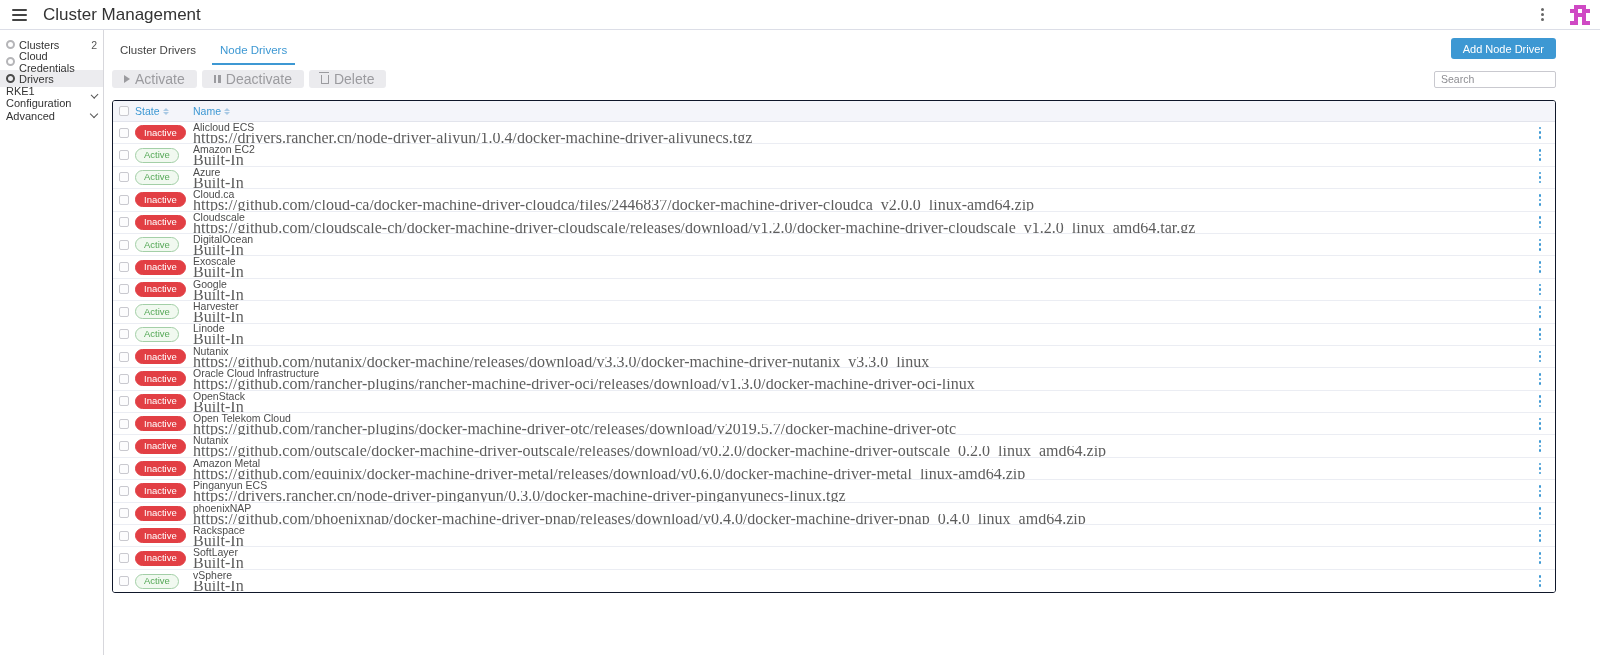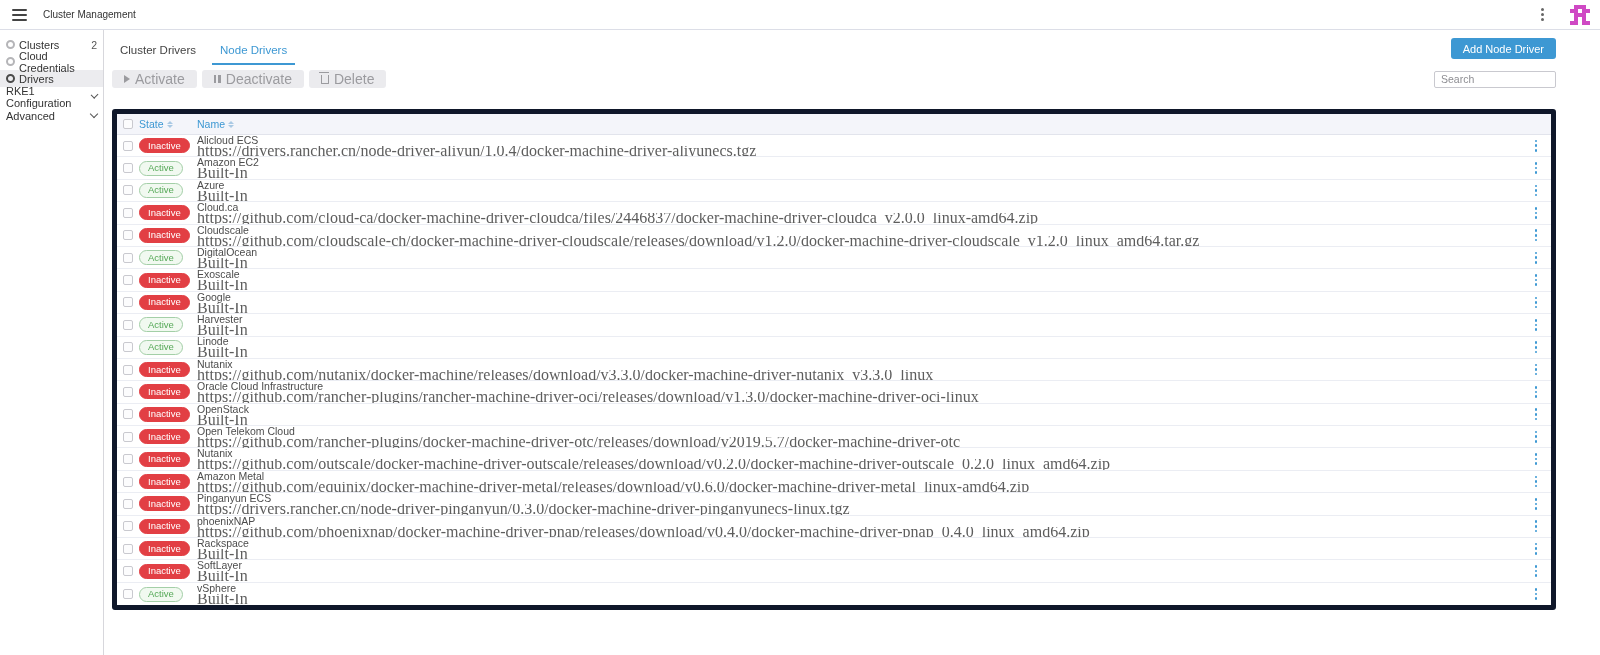--- a/index.html
+++ b/index.html
@@ -2,21 +2,21 @@
 <html><head>
 <meta charset="utf-8">
 <style>
   * { margin:0; padding:0; box-sizing:border-box; }
   html,body { width:1600px; height:655px; background:#fff; font-family:"Liberation Sans", sans-serif; color:#444; overflow:hidden; }
 
   
   .topbar { height:30px; display:flex; align-items:center; padding:0 10px 0 12px; border-bottom:1px solid #dcdee7; background:#fff; }
   .hamburger { width:15px; display:flex; flex-direction:column; gap:3px; cursor:pointer; margin-right:16px; }
   .hamburger span { height:2px; background:#444; border-radius:1px; }
-  .topbar-title { font-size:10px; color:#333; }
+  .topbar-title { font-size:17px; color:#333; }
   .topbar-spacer { flex:1; }
   .top-kebab { display:flex; flex-direction:column; gap:2px; padding:4px 8px; cursor:pointer; margin-right:18px; }
   .top-kebab i { width:3px; height:3px; border-radius:50%; background:#666; }
   .avatar { width:20px; height:20px; display:block; }
 
   
   .body { display:flex; height:625px; }
   .sidebar { width:104px; border-right:1px solid #d7d7dc; padding-top:6px; flex-shrink:0; }
   .side-item { display:flex; align-items:center; font-size:11px; color:#333; padding:3px 6px 3px 6px; height:17px; cursor:pointer; }
   .side-item .dot-icon { width:9px; height:9px; border-radius:50%; border:2.5px solid #b5b5b8; margin-right:4px; flex-shrink:0; }
@@ -39,21 +39,21 @@
   .act-btn { display:flex; align-items:center; gap:5px; background:#ebebee; color:#9b9b9f; border:none; border-radius:3px; font-size:14px; padding:0 12px; height:18px; margin-right:5px; cursor:default; }
   .play-ico { width:0; height:0; border-left:6px solid #9b9b9f; border-top:4px solid transparent; border-bottom:4px solid transparent; }
   .pause-ico { display:flex; gap:2px; }
   .pause-ico i { width:2.5px; height:8px; background:#9b9b9f; }
   .trash-ico { width:8px; height:9px; border:1.2px solid #9b9b9f; border-top:none; border-radius:0 0 1px 1px; position:relative; }
   .trash-ico:before { content:""; position:absolute; top:-3px; left:-2.6px; width:10px; height:1.4px; background:#9b9b9f; }
   .search-box { margin-left:auto; width:122px; height:17px; border:1px solid #c9c9cf; border-radius:2px; font-size:10.5px; padding:0 6px; color:#555; font-family:"Liberation Sans", sans-serif; }
   .search-box::placeholder { color:#8d8d92; }
 
   
-  .table { margin-top:21px; border:5px solid #0f172a; border-radius:3px; overflow:hidden; }
+  .table { margin-top:12px; border:1px solid #0f172a; border-radius:3px; overflow:hidden; }
   .thead { display:flex; align-items:center; background:#f4f5fa; height:21px; font-size:10.5px; color:#3d98d3; border-bottom:1px solid #e2e4ec; }
   .col-check { width:22px; display:flex; justify-content:center; flex-shrink:0; }
   .col-state { width:58px; flex-shrink:0; display:flex; align-items:center; }
   .col-name  { flex:1; min-width:0; }
   .col-kebab { width:30px; flex-shrink:0; display:flex; justify-content:center; }
   .th { display:flex; align-items:center; gap:3px; cursor:pointer; }
   .sort { display:flex; flex-direction:column; gap:1px; }
   .sort i { width:0; height:0; border-left:3px solid transparent; border-right:3px solid transparent; }
   .sort .up { border-bottom:3.5px solid #a9c9e4; }
   .sort .dn { border-top:3.5px solid #a9c9e4; }

